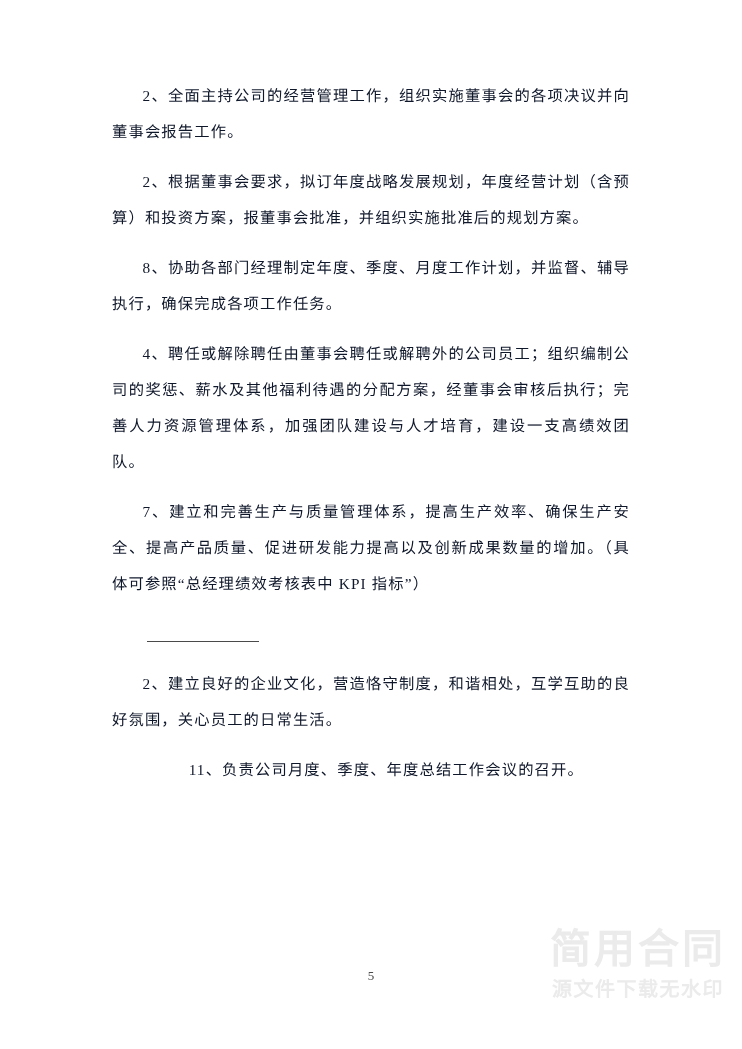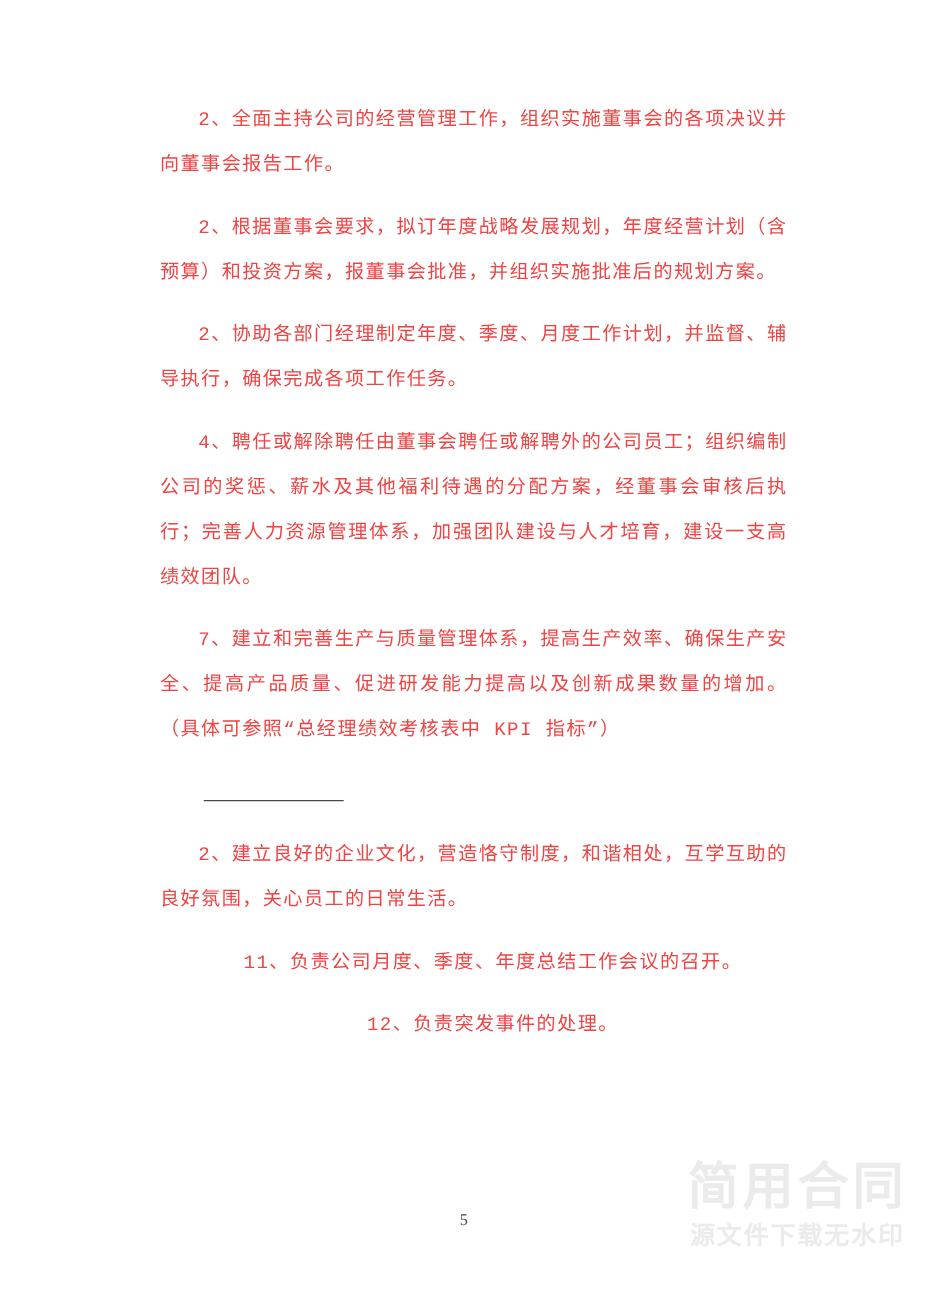--- a/index.html
+++ b/index.html
@@ -16,30 +16,29 @@
     overflow: hidden;
     font-family: "Liberation Serif", "DejaVu Serif", serif;
   }
   .doc-body {
     position: absolute;
     left: 112px;
     top: 78px;
     width: 518px;
   }
   .para {
-    margin: 0 0 14px 16px;
+    margin: 0 0 14px 0;
     font-size: 15.3px;
     line-height: 36px;
-    color: #ef4444;
+    color: #0f172a;
     text-align: justify;
     text-justify: inter-character;
     text-indent: 2em;
     letter-spacing: 1.15px;
     font-weight: 400;
-    font-family: Liberation Mono, monospace;
     -webkit-font-smoothing: antialiased;
   }
   .para:last-child {
     margin-bottom: 0;
   }
   .para.single {
     text-align: center;
   }
   .blank-line {
     display: inline-block;
@@ -95,21 +94,21 @@
     <p class="para">
       <span>2、全面主持公司的经营管理工作，组织实施董事会的各项决议并向董事会报告工作。</span>
     </p>
 
     <p class="para">
       <span>2、根据董事会要求，拟订年度战略发展规划，年度经营计划（含预算）和投资方案，报董事会批准，并组织实施批准后的规划方案。</span>
     </p>
 
 
     <p class="para">
-      <span>2、协助各部门经理制定年度、季度、月度工作计划，并监督、辅导执行，确保完成各项工作任务。</span>
+      <span>8、协助各部门经理制定年度、季度、月度工作计划，并监督、辅导执行，确保完成各项工作任务。</span>
     </p>
 
     <p class="para">
       <span>4、聘任或解除聘任由董事会聘任或解聘外的公司员工；组织编制公司的奖惩、薪水及其他福利待遇的分配方案，经董事会审核后执行；完善人力资源管理体系，加强团队建设与人才培育，建设一支高绩效团队。</span>
     </p>
 
     <p class="para">
       <span>7、建立和完善生产与质量管理体系，提高生产效率、确保生产安全、提高产品质量、促进研发能力提高以及创新成果数量的增加。（具体可参照“总经理绩效考核表中 KPI 指标”）</span>
     </p>
 
@@ -119,23 +118,20 @@
     </p>
 
     <p class="para">
       <span>2、建立良好的企业文化，营造恪守制度，和谐相处，互学互助的良好氛围，关心员工的日常生活。</span>
     </p>
 
     <p class="para single">
       <span>11、负责公司月度、季度、年度总结工作会议的召开。</span>
     </p>
 
-    <p class="para single">
-      <span>12、负责突发事件的处理。</span>
-    </p>
 
   </div>
 
   <div class="page-number">5</div>
 
   <div class="watermark">
     <span class="watermark-main">简用合同</span>
     <span class="watermark-sub">源文件下载无水印</span>
   </div>
 

